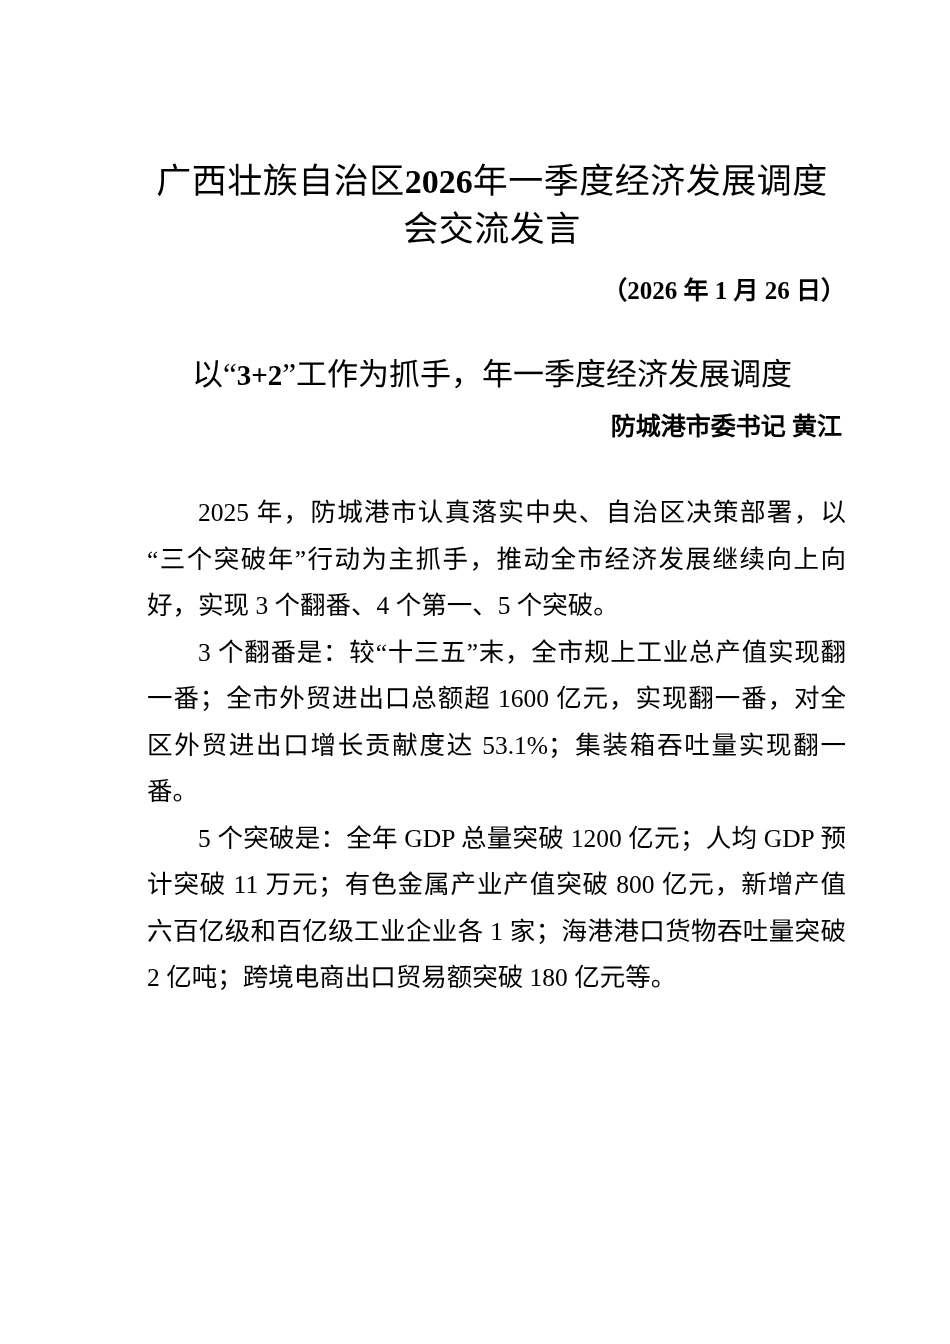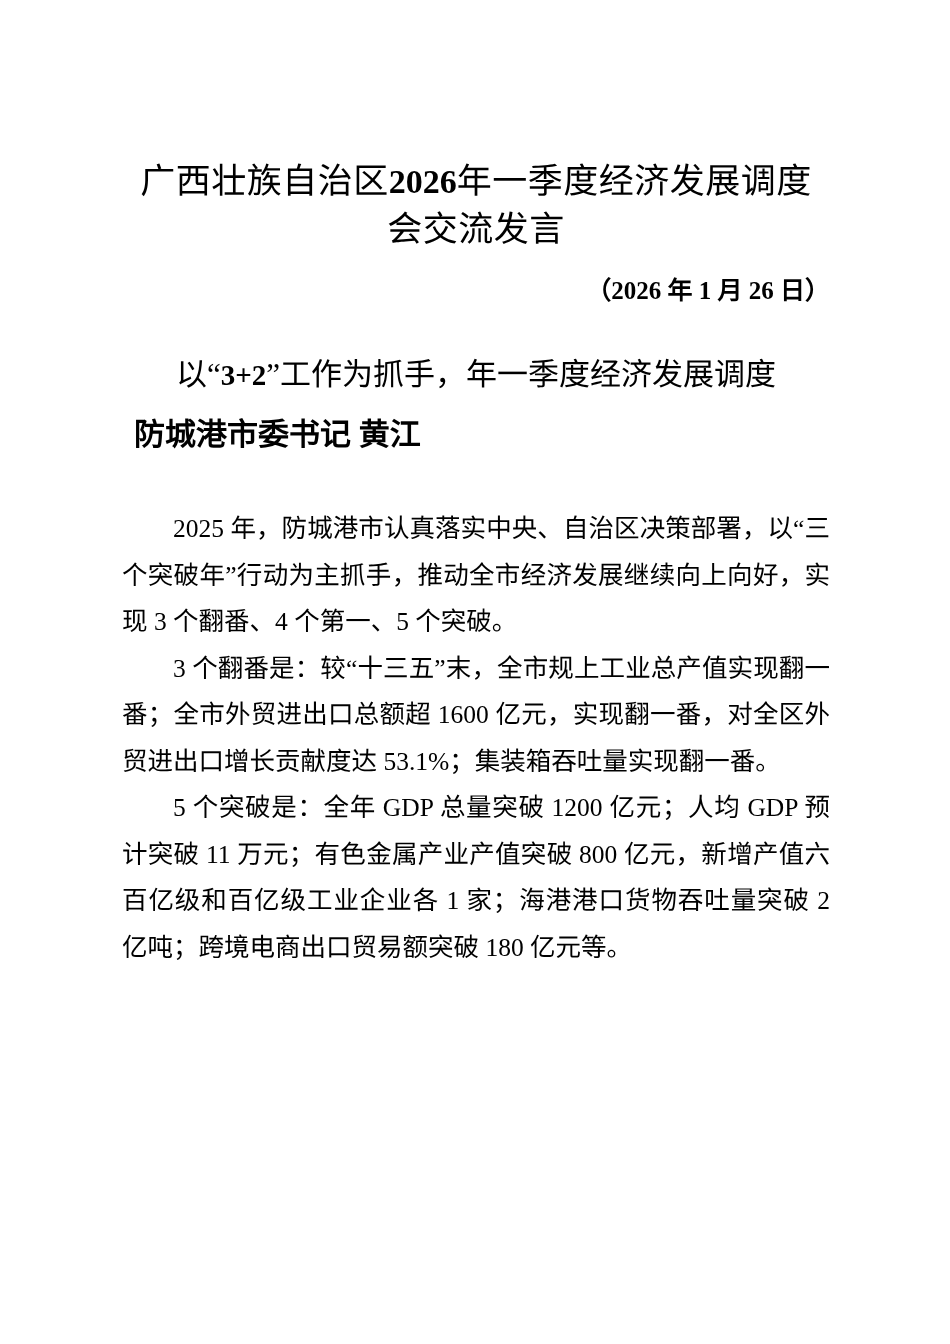--- a/index.html
+++ b/index.html
@@ -13,21 +13,21 @@
     height: 1344px;
     position: relative;
     overflow: hidden;
     font-family: "Liberation Serif", "DejaVu Serif", serif;
     color: #000000;
     -webkit-font-smoothing: antialiased;
   }
 
   .page {
     position: absolute;
-    left: 0;
+    left: 16px;
     top: 0;
     width: 798px;
     height: 1344px;
     background: #ffffff;
   }
 
   .content {
     position: absolute;
     left: 122px;
     top: 0;
@@ -71,32 +71,33 @@
     font-weight: normal;
     font-family: "Liberation Serif", "DejaVu Serif", serif;
     white-space: nowrap;
   }
   .section-heading .num {
     font-weight: bold;
     font-size: 29px;
   }
 
   .byline {
-    margin: 12px;
+    margin: 4px;
     padding-top: 10px;
-    font-size: 31px;
+    font-size: 25px;
     line-height: 34px;
-    text-align: left;
+    text-align: right;
     font-weight: bold;
     font-family: "Liberation Serif", "DejaVu Serif", serif;
   }
 
   
   .body-block {
     padding-top: 42px;
+    margin-left: 9px;
   }
 
   p.para {
     margin: 0;
     font-size: 25.5px;
     line-height: 46.5px;
     text-align: justify;
     text-align-last: left;
     text-justify: inter-ideograph;
     text-indent: 2em;

